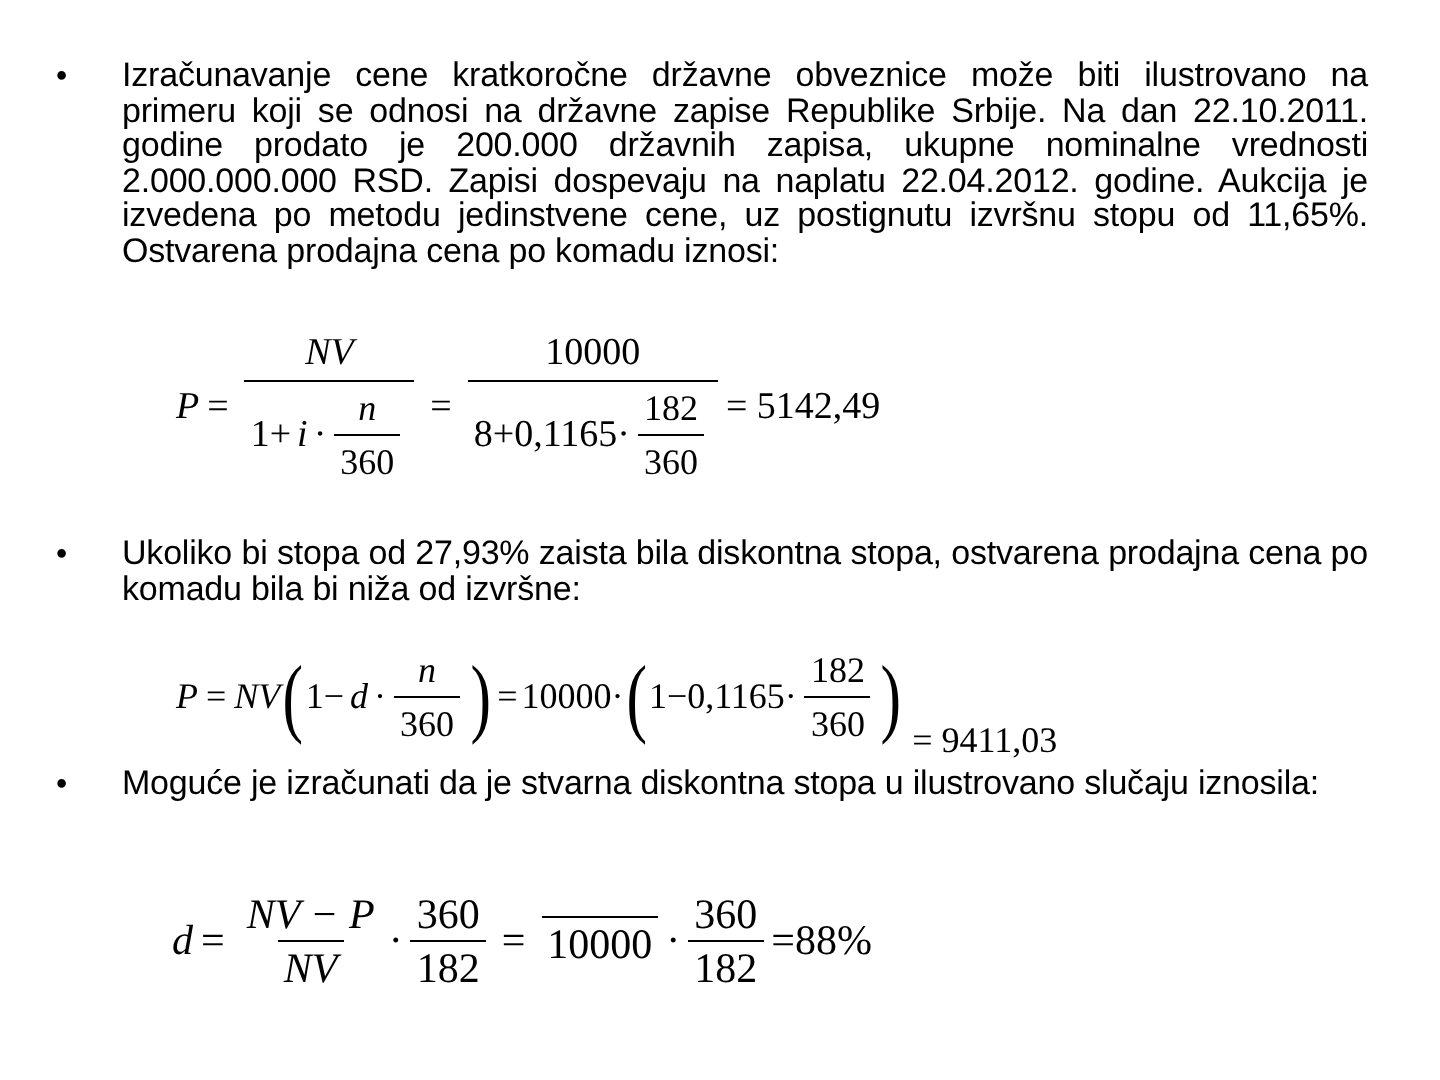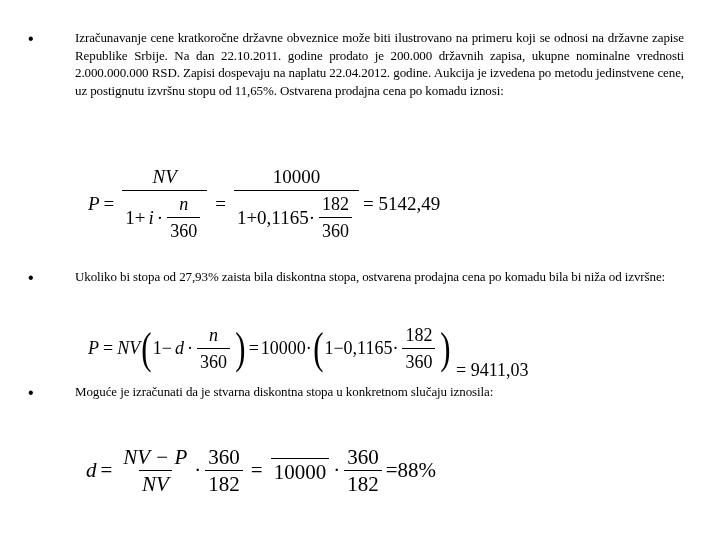--- a/index.html
+++ b/index.html
@@ -3,23 +3,23 @@
   <meta charset="utf-8">
   <style>
     html, body { margin: 0; padding: 0; }
     body {
       width: 720px; height: 540px; background: #ffffff; position: relative; overflow: hidden;
       font-family: "Liberation Sans", sans-serif; color: #000;
     }
     .bullet-block { position: absolute; left: 28px; width: 656px; }
     .bullet-dot { position: absolute; left: 0; top: 0; font-size: 16px; line-height: 20px; }
     .bullet-text {
-      margin-left: 47px; font-size: 13px; line-height: 17.5px; text-align: justify;
+      margin-left: 33px; font-size: 17px; line-height: 17.5px; text-align: justify;
       letter-spacing: -0.1px;
-      font-family: Liberation Serif, serif;
+      font-family: Liberation Sans, sans-serif;
     }
     .formula {
       position: absolute; font-family: "Liberation Serif", serif; font-size: 19px;
       display: flex; align-items: center; white-space: nowrap; color: #000;
     }
     .frac { display: inline-flex; flex-direction: column; align-items: center; margin: 0 4px; }
     .frac .num { padding: 0 3px 2px; line-height: 22px; }
     .frac .den { padding: 2px 3px 0; line-height: 22px; border-top: 1px solid #000; display: flex; align-items: center; }
     .frac.small .num, .frac.small .den { font-size: 18px; }
     .i { font-style: italic; text-align: right; }
@@ -46,21 +46,21 @@
       <span class="frac small">
         <span class="num i">n</span>
         <span class="den">360</span>
       </span>
     </span>
   </span>
   <span class="op">=</span>
   <span class="frac">
     <span class="num">10000</span>
     <span class="den">
-      <span>1+0,1165·</span>
+      <span>8+0,1165·</span>
       <span class="frac small">
         <span class="num">182</span>
         <span class="den">360</span>
       </span>
     </span>
   </span>
   <span>= 5142,49</span>
 </div>
 
 <div class="bullet-block" style="top:268px;">
@@ -88,21 +88,21 @@
   <span class="frac small">
     <span class="num">182</span>
     <span class="den">360</span>
   </span>
   <span class="paren">)</span>
   <span style="margin-left:4px;margin-top:44px;">= 9411,03</span>
 </div>
 
 <div class="bullet-block" style="top:383px;">
   <span class="bullet-dot">•</span>
-  <div class="bullet-text">Moguće je izračunati da je stvarna diskontna stopa u konkretnom slučaju iznosila:</div>
+  <div class="bullet-text">Moguće je izračunati da je stvarna diskontna stopa u ilustrovano slučaju iznosila:</div>
 </div>
 
 <div class="formula" style="left:86px; top:446px; font-size:21px;">
   <span class="i">d</span>
   <span class="op">=</span>
   <span class="frac">
     <span class="num i">NV − P</span>
     <span class="den i">NV</span>
   </span>
   <span>·</span>

